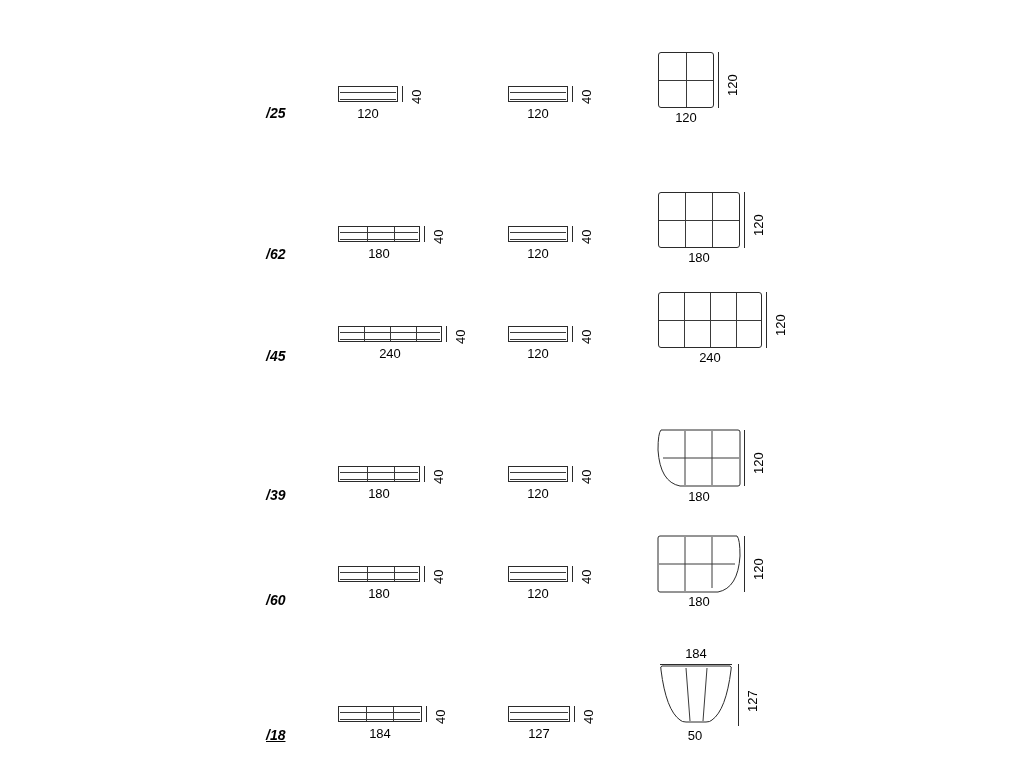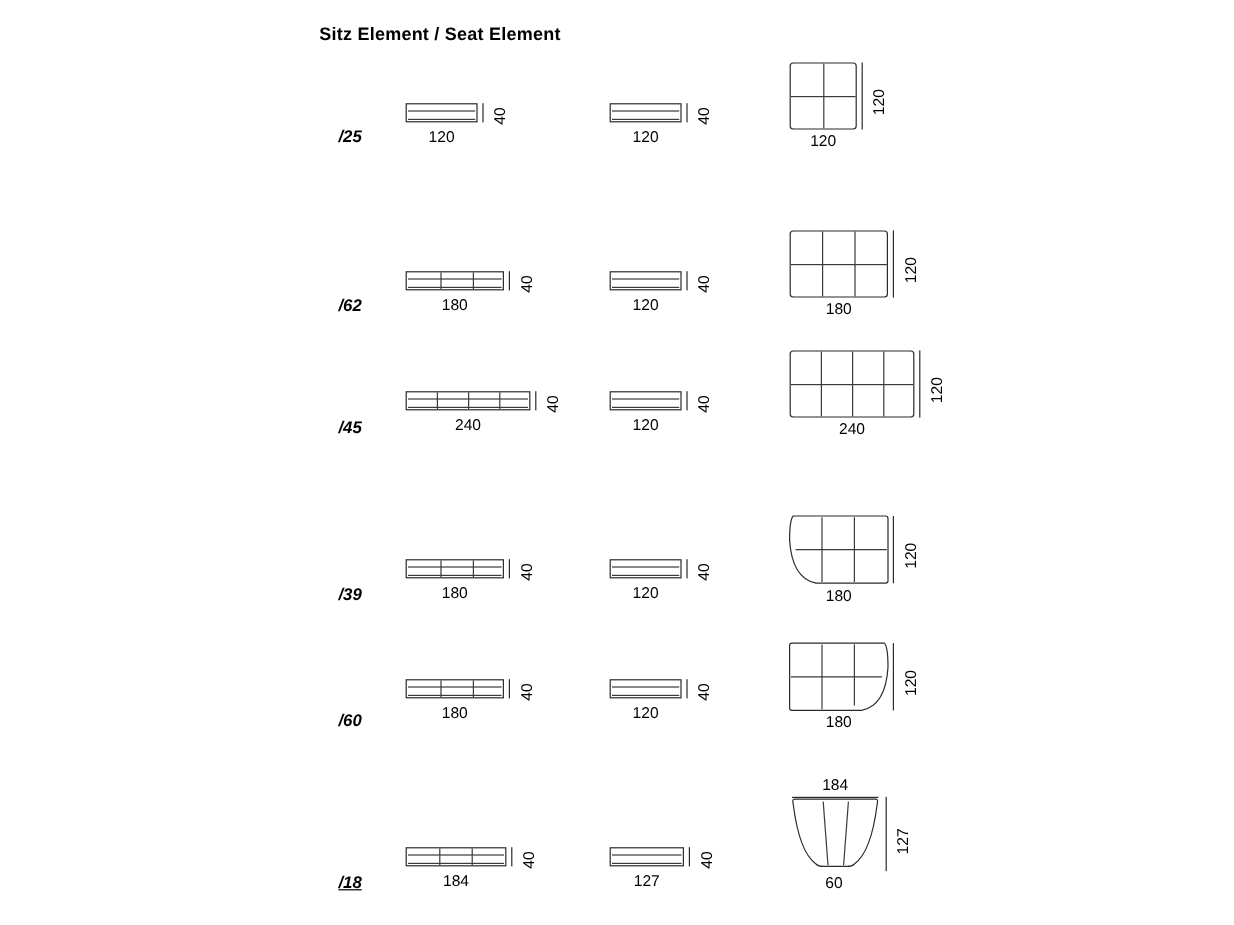--- a/index.html
+++ b/index.html
@@ -30,21 +30,20 @@
     color: #000;
     white-space: nowrap;
   }
   .rowlabel {
     position: absolute;
     font-size: 14px;
     font-weight: bold;
     font-style: italic;
     color: #000;
     white-space: nowrap;
-    margin-left: 16px;
   }
   .fig {
     position: absolute;
   }
   
   .shape {
     position: absolute;
     border: 1px solid #2b2b2b;
     box-sizing: border-box;
     background: #ffffff;
@@ -110,21 +109,20 @@
   }
   svg.curve line {
     stroke: #3a3a3a;
   }
 </style>
 </head>
 <body>
 
 <div id="sheet">
 
-  <div class="title">Sitz Element / Seat Element</div>
 
   <div class="rowlabel" style="left:266px; top:105px;">/25</div>
 
   <div class="fig">
     <div class="shape" style="left:338px; top:86px; width:60px; height:16px;"></div>
     <div class="hline" style="left:340px; top:92px; width:56px;"></div>
     <div class="seat-front" style="left:340px; top:99px; width:56px;"></div>
     <div class="tick-v" style="left:402px; top:86px; height:16px;"></div>
     <div class="dim-right" style="left:409px; top:104px;">40</div>
     <div class="dim-bottom" style="left:338px; top:106px; width:60px;">120</div>
@@ -307,16 +305,16 @@
   <div class="fig">
     <div class="dim-top" style="left:660px; top:646px; width:72px;">184</div>
     <div class="tick-h" style="left:660px; top:664px; width:72px;"></div>
     <svg class="curve" style="left:660px; top:666px;" width="80" height="60" viewBox="0 0 80 60">
       <path d="M 2 0 L 70 0 Q 72 0 71 4 Q 66 44 52 54 Q 50 56 46 56 L 26 56 Q 22 56 20 54 Q 6 44 1 4 Q 0 0 2 0 Z"></path>
       <line x1="26" y1="2" x2="30" y2="55"></line>
       <line x1="47" y1="2" x2="43" y2="55"></line>
     </svg>
     <div class="tick-v" style="left:738px; top:664px; height:62px;"></div>
     <div class="dim-right" style="left:745px; top:712px;">127</div>
-    <div class="dim-bottom" style="left:672px; top:728px; width:46px;">60</div>
+    <div class="dim-bottom" style="left:672px; top:728px; width:46px;">50</div>
   </div>
 
 </div>
 
 </body></html>

